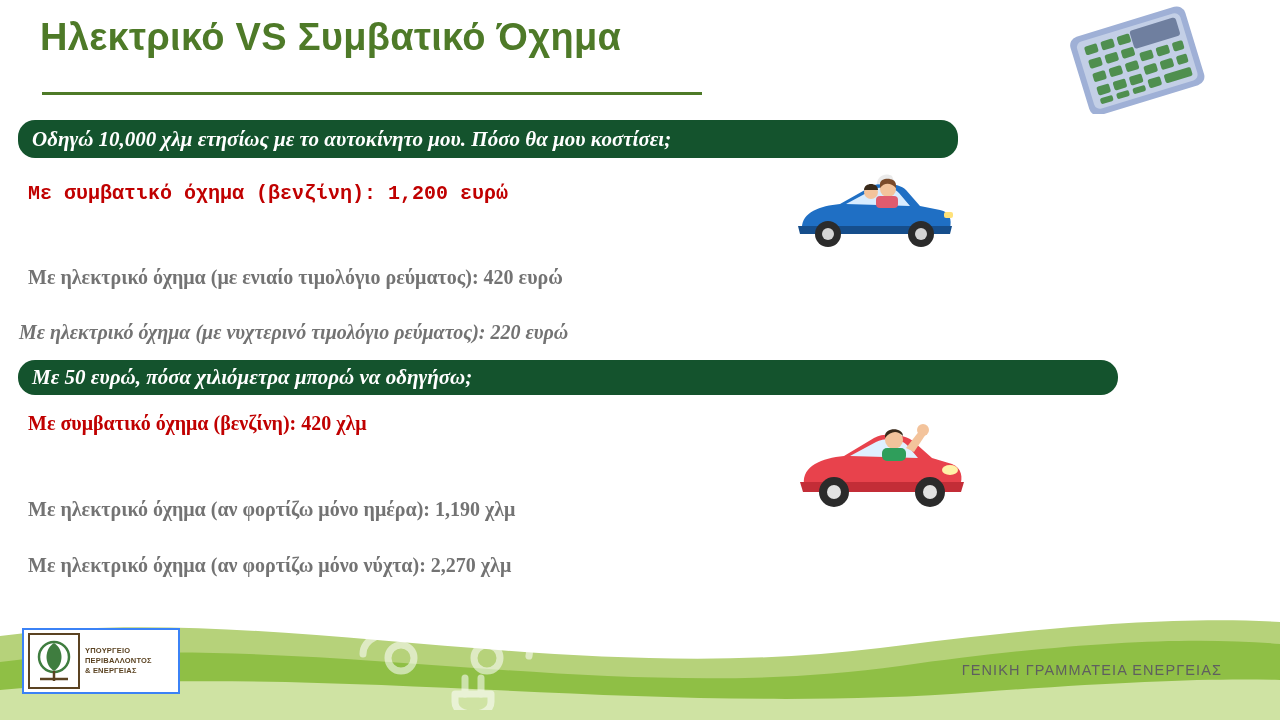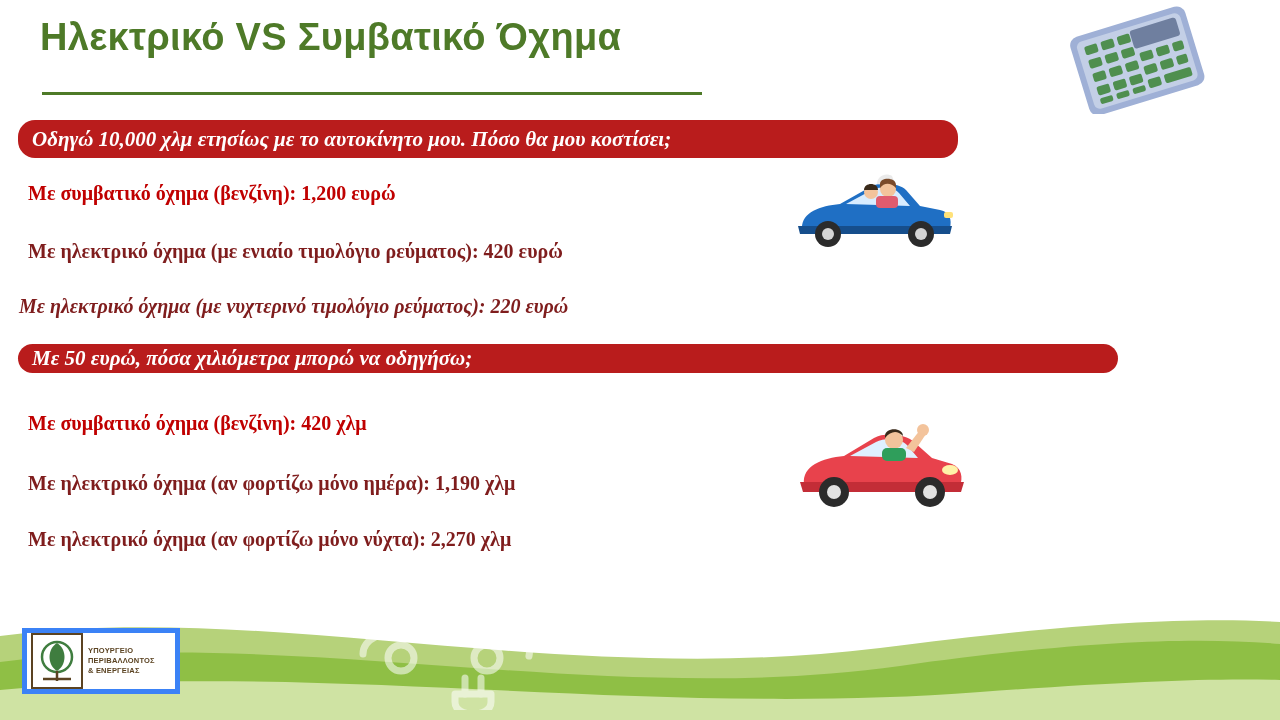--- a/index.html
+++ b/index.html
@@ -40,57 +40,57 @@
     position: absolute;
     left: 1042px;
     top: 6px;
     width: 190px;
     height: 108px;
   }
 
   
   .qbar {
     position: absolute;
-    background: #b91c1c;
+    background: #14532d;
     color: #ffffff;
     font-size: 21px;
     font-weight: bold;
     font-style: italic;
     display: flex;
     align-items: center;
     padding-left: 14px;
     box-sizing: border-box;
     font-family: "Liberation Serif", serif;
     border-radius: 17px;
   }
   #qbar-1 {
     left: 18px;
     top: 120px;
     width: 940px;
     height: 38px;
   }
   #qbar-2 {
     left: 18px;
-    top: 344px;
+    top: 360px;
     width: 1100px;
-    height: 29px;
+    height: 35px;
   }
 
   
   .ans {
     position: absolute;
     font-family: "Liberation Serif", serif;
     font-size: 20px;
     font-weight: bold;
     white-space: nowrap;
   }
   .ans.red { color: #c00000; }
-  .ans.green { color: #7f1d1d; }
-
-  #a1 { left: 28px; top: 182px; }
+  .ans.green { color: #737373; margin-top: 26px; }
+
+  #a1 { left: 28px; top: 182px; font-family: Liberation Mono, monospace; }
   #a2 { left: 28px; top: 240px; }
   #a3 { left: 19px; top: 295px; font-style: italic; }
   #a4 { left: 28px; top: 412px; }
   #a5 { left: 28px; top: 472px; }
   #a6 { left: 28px; top: 528px; }
 
   
   .car-blue {
     position: absolute;
     left: 780px;
@@ -130,21 +130,21 @@
     height: 110px;
     opacity: 0.55;
   }
   .logo-box {
     position: absolute;
     left: 22px;
     top: 628px;
     width: 158px;
     height: 66px;
     background: #ffffff;
-    border: 5px solid #3b82f6;
+    border: 2px solid #3b82f6;
     display: flex;
     align-items: center;
     box-sizing: border-box;
   }
   .logo-emblem {
     width: 52px;
     height: 56px;
     margin-left: 4px;
     flex: none;
   }
@@ -284,13 +284,14 @@
     <path d="M12 46 L40 46" stroke="#5b4322" stroke-width="2.5"></path>
   </svg>
   <div class="logo-text">
     <div>ΥΠΟΥΡΓΕΙΟ</div>
     <div>ΠΕΡΙΒΑΛΛΟΝΤΟΣ</div>
     <div>&amp; ΕΝΕΡΓΕΙΑΣ</div>
   </div>
 </div>
 
 <div class="footer-org">
+  <div>ΓΕΝΙΚΗ  ΓΡΑΜΜΑΤΕΙΑ  ΕΝΕΡΓΕΙΑΣ</div>
 </div>
 
 </body></html>

